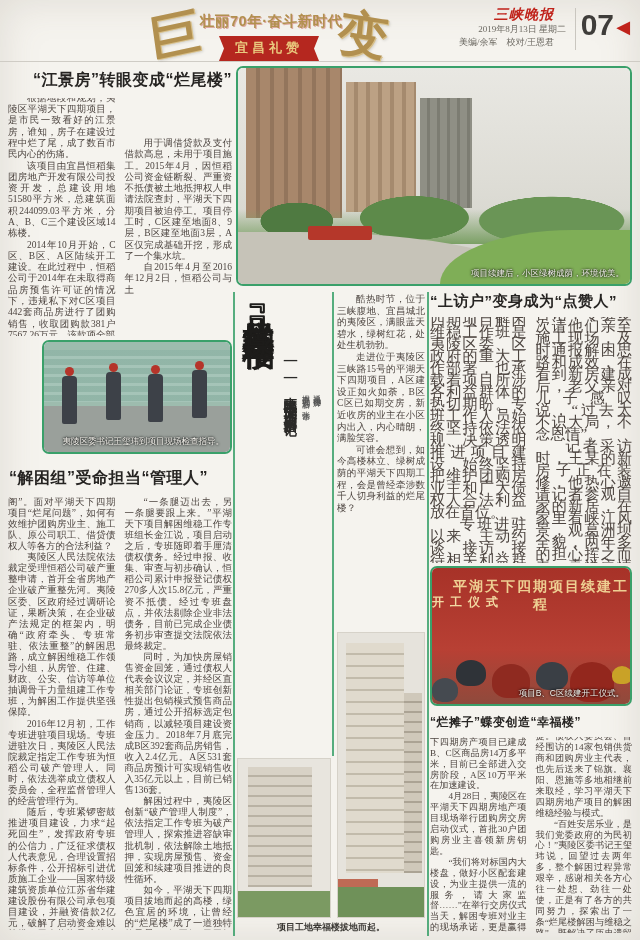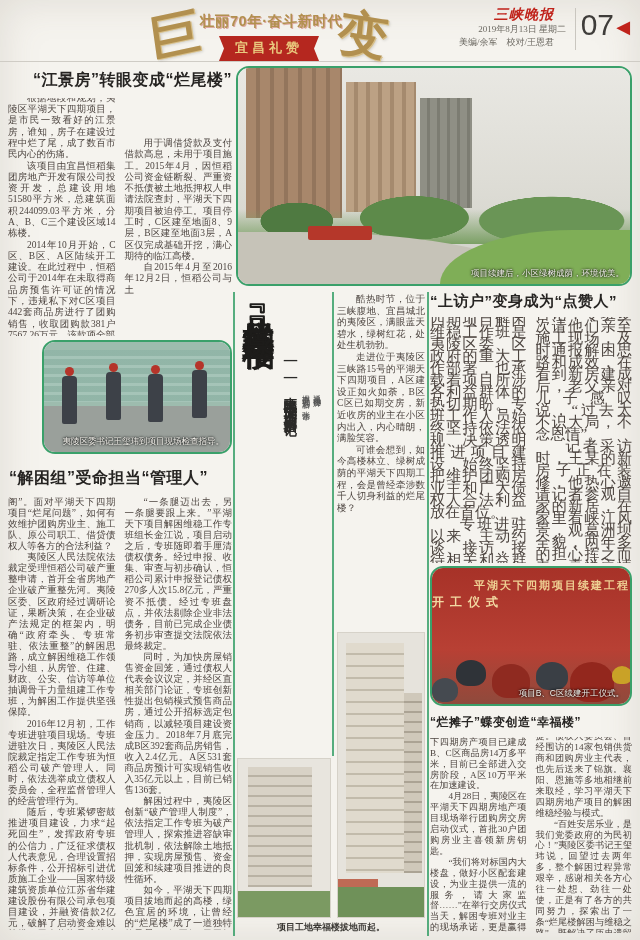--- a/index.html
+++ b/index.html
@@ -22,21 +22,21 @@
                  letter-spacing:4px; padding:3px 16px 4px;
                  clip-path:polygon(0 0,100% 0,95% 50%,100% 100%,0 100%,5% 50%);
                  box-shadow:0 2px 3px rgba(0,0,0,.25); }
   .mast-right { position:absolute; right:8px; top:6px; width:160px; }
   .paper-logo { position:absolute; right:78px; top:0; color:#c0231b; font-weight:900;
                 font-family:"Liberation Serif",serif; font-size:14px; font-style:italic; letter-spacing:1px; }
   .date-line  { position:absolute; right:66px; top:17px; font-size:9px; color:#6b6861; white-space:nowrap; }
   .staff-line { position:absolute; right:78px; top:30px; font-size:9px; color:#6b6861; white-space:nowrap; }
   .pg-divider { position:absolute; right:56px; top:2px; width:1px; height:42px; background:#c9c6bf; }
   .page-num   { position:absolute; right:18px; top:2px; font-family:"Liberation Sans",sans-serif;
-                font-weight:normal; font-size:30px; color:#3f3d3a; }
+                font-weight:bold; font-size:30px; color:#3f3d3a; }
   .page-arrow { position:absolute; right:2px; top:10px; color:#c0231b; font-size:18px; }
 
   
   .art { position:absolute; }
   .art h2 { font-family:"Liberation Sans",sans-serif; font-weight:900; color:#262422;
             letter-spacing:.5px; white-space:nowrap; }
   .cols { display:flex; gap:9px; overflow:hidden; text-align:justify;align-items:center; }
   .col  { flex:1; color:#4d4540; }
   .col p { text-indent:2em; }
   #art1 { left:8px;  top:66px;  width:224px; height:272px; }
@@ -63,21 +63,21 @@
   .bylv span { writing-mode:vertical-rl; text-orientation:upright; font-size:8px; color:#555;
                letter-spacing:1px; height:220px; }
 
   
   #introcol { position:absolute; left:337px; top:294px; width:88px; height:336px; overflow:hidden;
               font-size:9.5px; line-height:11.6px; color:#4d4540; text-align:justify; }
   #introcol p { text-indent:2em; }
 
   
   figure { position:absolute; overflow:hidden; }
-  .gframe { border:2px solid #3aa06a; border-radius:13px; background:#fff; }
+  .gframe { border:2px solid #3aa06a; border-radius:7px; background:#fff; }
   .pcap { position:absolute; right:6px; bottom:4px; color:#f4f2ec; font-size:8.5px;
           font-family:"Liberation Sans",sans-serif; text-shadow:0 0 3px rgba(0,0,0,.9),0 0 2px rgba(0,0,0,.9);
           white-space:nowrap; }
   
   #topphoto { left:236px; top:66px; width:396px; height:220px; }
   #topphoto .sky  { position:absolute; inset:0; background:linear-gradient(#e9e8e3,#dddcd5 55%,#cfd0c8); }
   #topphoto .bldg1{ position:absolute; left:8px;  top:0; width:96px;  height:150px; background:repeating-linear-gradient(90deg,#a8876b 0 10px,#93755c 10px 14px); }
   #topphoto .bldg2{ position:absolute; left:108px; top:14px; width:70px; height:130px; background:repeating-linear-gradient(90deg,#bca184 0 8px,#a58a6e 8px 12px); }
   #topphoto .bldg3{ position:absolute; left:182px; top:30px; width:52px; height:110px; background:repeating-linear-gradient(90deg,#8f8f85 0 7px,#7c7c72 7px 10px); }
   #topphoto .trees{ position:absolute; left:0; top:118px; width:100%; height:58px;
@@ -91,22 +91,22 @@
   
   #photo1 { left:42px; top:340px; width:190px; height:114px; }
   #photo1 .bg { position:absolute; inset:0; background:linear-gradient(#9dbcae 0 58%,#9aa09b 58%); }
   #photo1 .water { position:absolute; left:0; top:8px; width:100%; height:52px;
                    background:repeating-linear-gradient(#8fb4a6 0 6px,#a7c6ba 6px 9px); opacity:.8; }
   .person { position:absolute; width:15px; height:48px; background:#3d4148; border-radius:4px 4px 2px 2px; }
   .person::before { content:""; position:absolute; left:3px; top:-9px; width:9px; height:9px; border-radius:50%; background:#b5342a; }
   
   #cphoto { left:430px; top:566px; width:202px; height:140px; }
   #cphoto .stage { position:absolute; inset:0; background:linear-gradient(#a73228,#b84034 60%,#8f4a3c); }
-  #cphoto .stg-t1 { position:absolute; left:0; top:10px; width:100%; text-align:right; color:#eecf92;
-                    font-size:11px; font-weight:bold; letter-spacing:2px; font-family:"Liberation Sans",sans-serif;padding-left:20px; }
+  #cphoto .stg-t1 { position:absolute; left:0; top:10px; width:100%; text-align:center; color:#eecf92;
+                    font-size:14px; font-weight:bold; letter-spacing:2px; font-family:"Liberation Sans",sans-serif;padding-left:20px; }
   #cphoto .stg-t2 { position:absolute; left:0; top:26px; width:100%; text-align:left; color:#f2d9a2;
                     font-size:12px; font-weight:900; letter-spacing:6px; font-family:"Liberation Sans",sans-serif; }
   .helmet { position:absolute; border-radius:50% 50% 40% 40%; }
   
   #bphotoA { left:237px; top:758px; width:94px; height:160px; background:#e8e5de; border:1px solid #d6d2c9; }
   #bphotoA .b { position:absolute; left:10px; top:8px; width:64px; height:120px;
                 background:repeating-linear-gradient(#d8d2c6 0 8px,#b9b2a4 8px 10px); }
   #bphotoA .g { position:absolute; left:0; bottom:0; width:100%; height:26px; background:#7b9a62; }
   #bphotoB { left:337px; top:632px; width:88px; height:286px; background:#e6e3dc; border:1px solid #d6d2c9; }
   #bphotoB .b { position:absolute; left:8px; top:10px; width:58px; height:230px;
@@ -148,21 +148,21 @@
 
   <section class="art" id="art1">
     <h2>“江景房”转眼变成“烂尾楼”</h2>
     <div class="cols">
       <div class="col">
           <p>根据地段和规划，夷陵区平湖天下四期项目，是市民一致看好的江景房，谁知，房子在建设过程中烂了尾，成了数百市民内心的伤痛。</p>
           <p>该项目由宜昌恒稻集团房地产开发有限公司投资开发，总建设用地51580平方米，总建筑面积244099.03平方米，分A、B、C三个建设区域14栋楼。</p>
           <p>2014年10月开始，C区、B区、A区陆续开工建设。在此过程中，恒稻公司于2014年在未取得商品房预售许可证的情况下，违规私下对C区项目442套商品房进行了团购销售，收取团购款381户7567.26万元，该款项全部</p>
         </div>
       <div class="col">
-          <p>用于调借贷款及支付借款高息，未用于项目施工。2015年4月，因恒稻公司资金链断裂、严重资不抵债被土地抵押权人申请法院查封，平湖天下四期项目被迫停工。项目停工时，C区建至地面8、9层，B区建至地面3层，A区仅完成基础开挖，满心期待的临江高楼。</p>
+          <p>用于调借贷款及支付借款高息，未用于项目施工。2015年4月，因恒稻公司资金链断裂、严重资不抵债被土地抵押权人申请法院查封，平湖天下四期项目被迫停工。项目停工时，C区建至地面8、9层，B区建至地面3层，A区仅完成基础开挖，形成了一个集水坑。</p>
           <p>自2015年4月至2016年12月2日，恒稻公司与土</p>
         </div>
     </div>
   </section>
 
   <figure class="gframe" id="photo1">
     <div class="bg"></div>
     <div class="water"></div>
     <span class="person" style="left:18px;top:34px"></span>
     <span class="person" style="left:62px;top:30px"></span>

